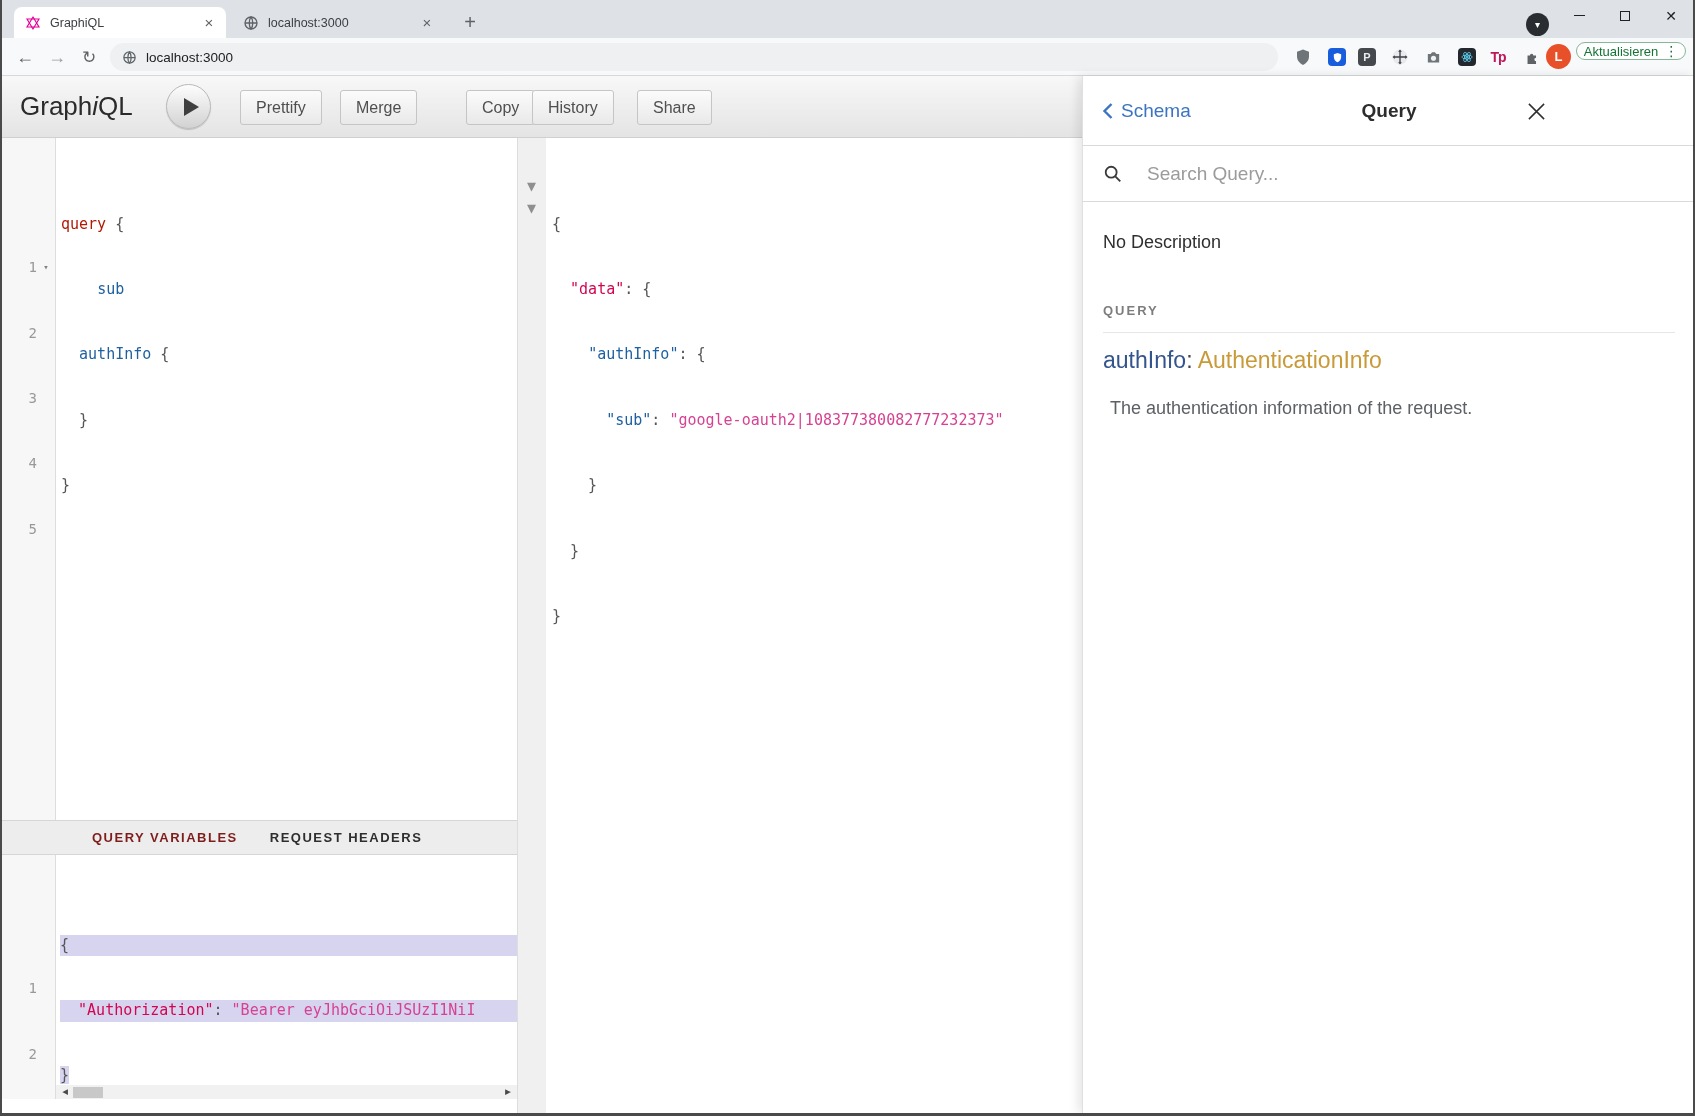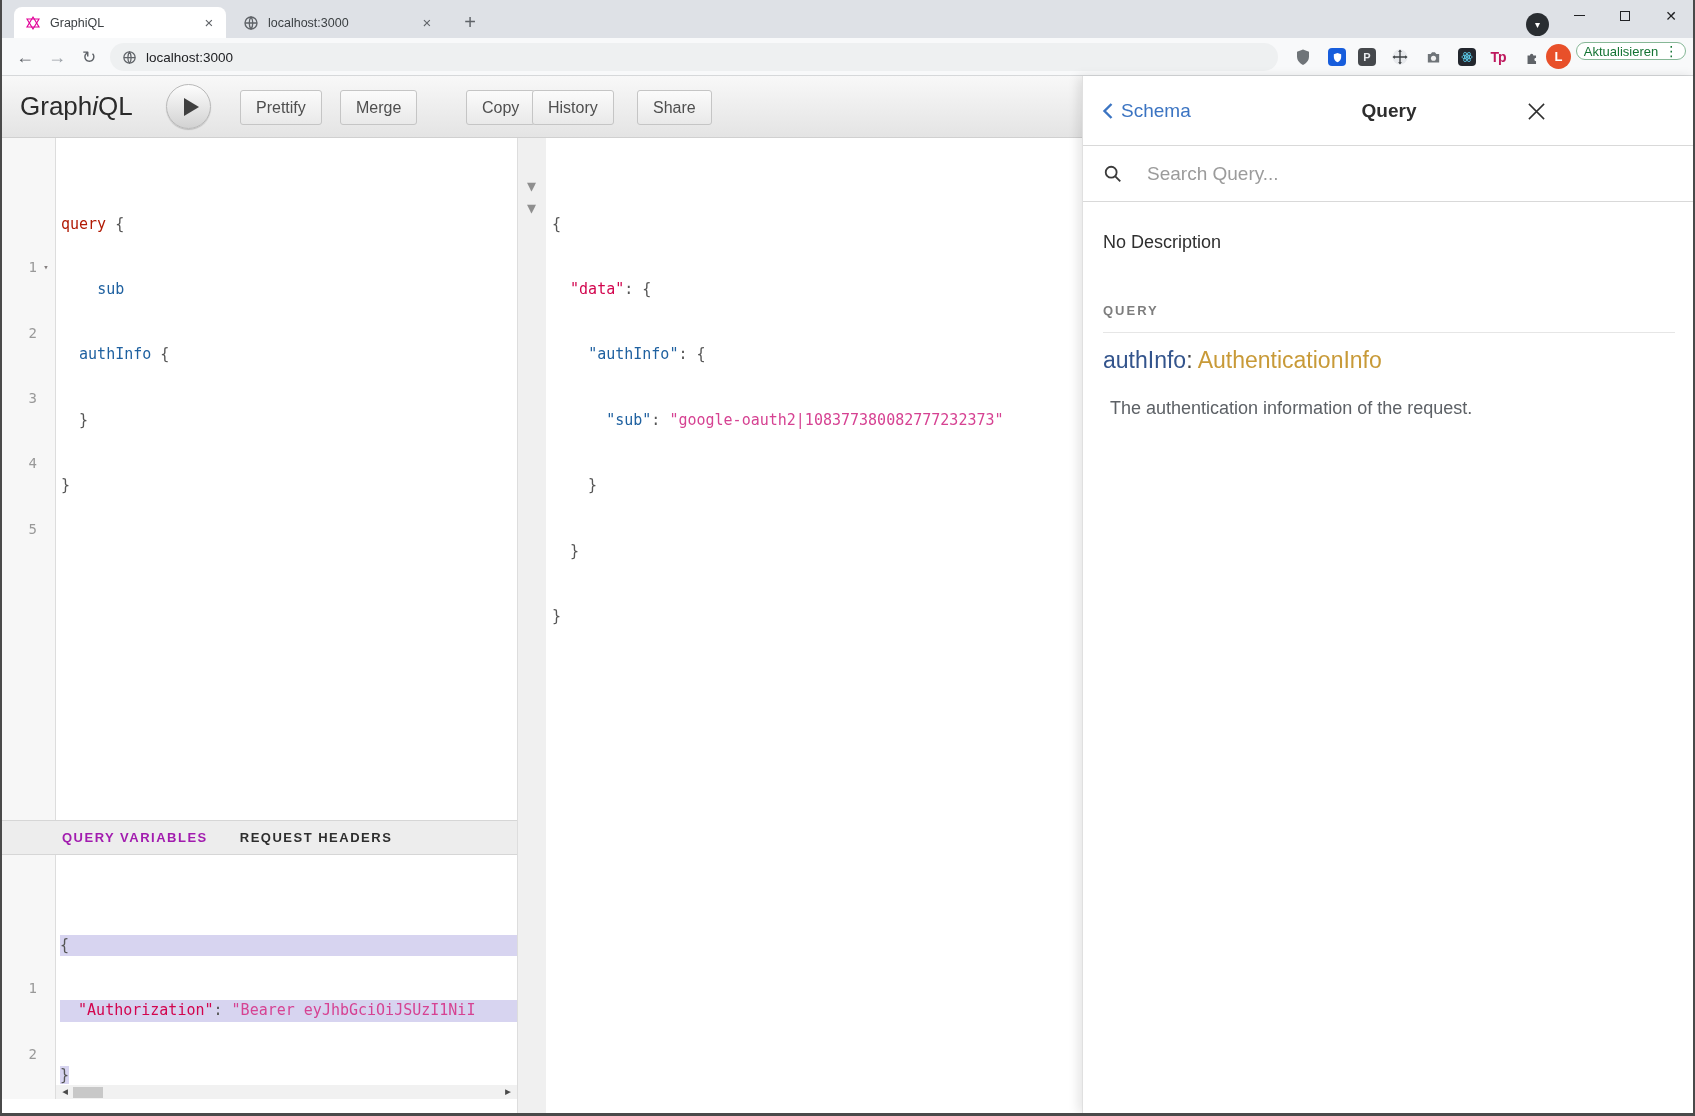--- a/index.html
+++ b/index.html
@@ -75,21 +75,21 @@
   .gutter .gl { display:flex; height:21.8px; }
   .gutter .num { width:37px; text-align:right; color:#999; font-family:"DejaVu Sans Mono",monospace; font-size:14px; line-height:21.8px; }
   .gutter .mark { width:18px; text-align:center; color:#857f7f; font-size:9px; line-height:21.8px; }
   .qeditor .gutter, .heditor .gutter { padding-top:0; }
   .gpad { padding-top:32px; }
   .qlines { position:absolute; left:56px; right:0; top:0; padding:32px 0 0 5px; }
 
   .varbar { position:absolute; left:0; top:682px; right:0; height:35px; background:#ededed;
     border-top:1px solid #d6d6d6; border-bottom:1px solid #d6d6d6; display:flex; align-items:center; }
   .varbar .vt { font-size:13px; font-weight:bold; letter-spacing:1.5px; }
-  .varbar .vt.qv { margin-left:62px; color:#a21caf; }
+  .varbar .vt.qv { margin-left:92px; color:#7f1d1d; }
   .varbar .vt.rh { margin-left:32px; color:#2e2e2e; }
 
   .heditor { position:absolute; left:0; top:717px; right:0; bottom:14px; overflow:hidden; }
   .hpad { padding-top:36px; }
   .hlines { position:absolute; left:56px; right:0; top:0; padding:36px 0 0 4px; }
   .hl { display:inline-block; width:100%; background:#d7d4f0; }
   .selb { background:#d7d4f0; }
 
   .hscroll { position:absolute; left:56px; right:0; bottom:0; height:14px; background:#f1f1f1; }
   .sarrow { position:absolute; top:0; width:14px; height:14px; display:flex; align-items:center; justify-content:center;

